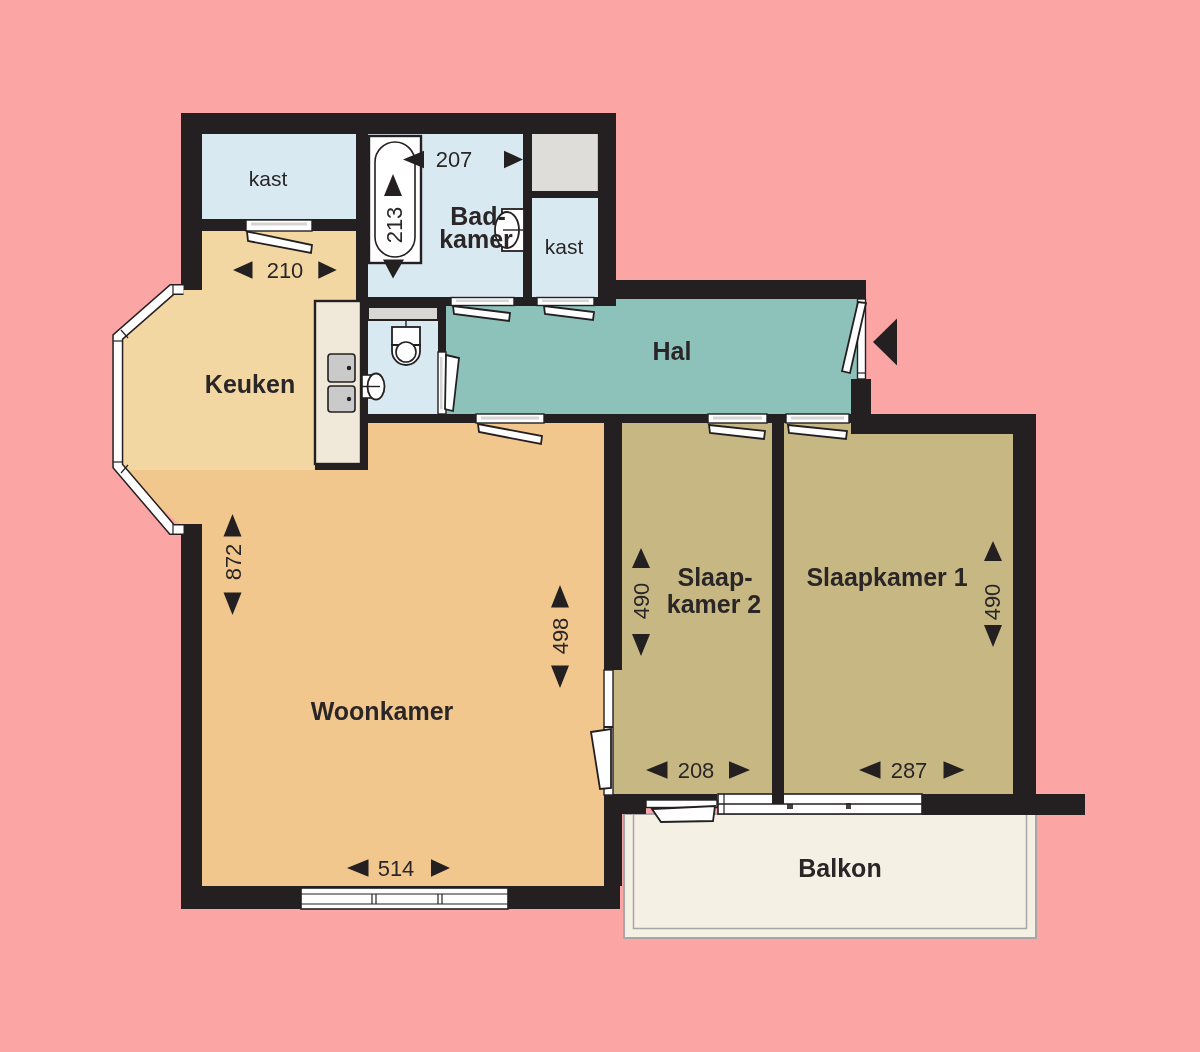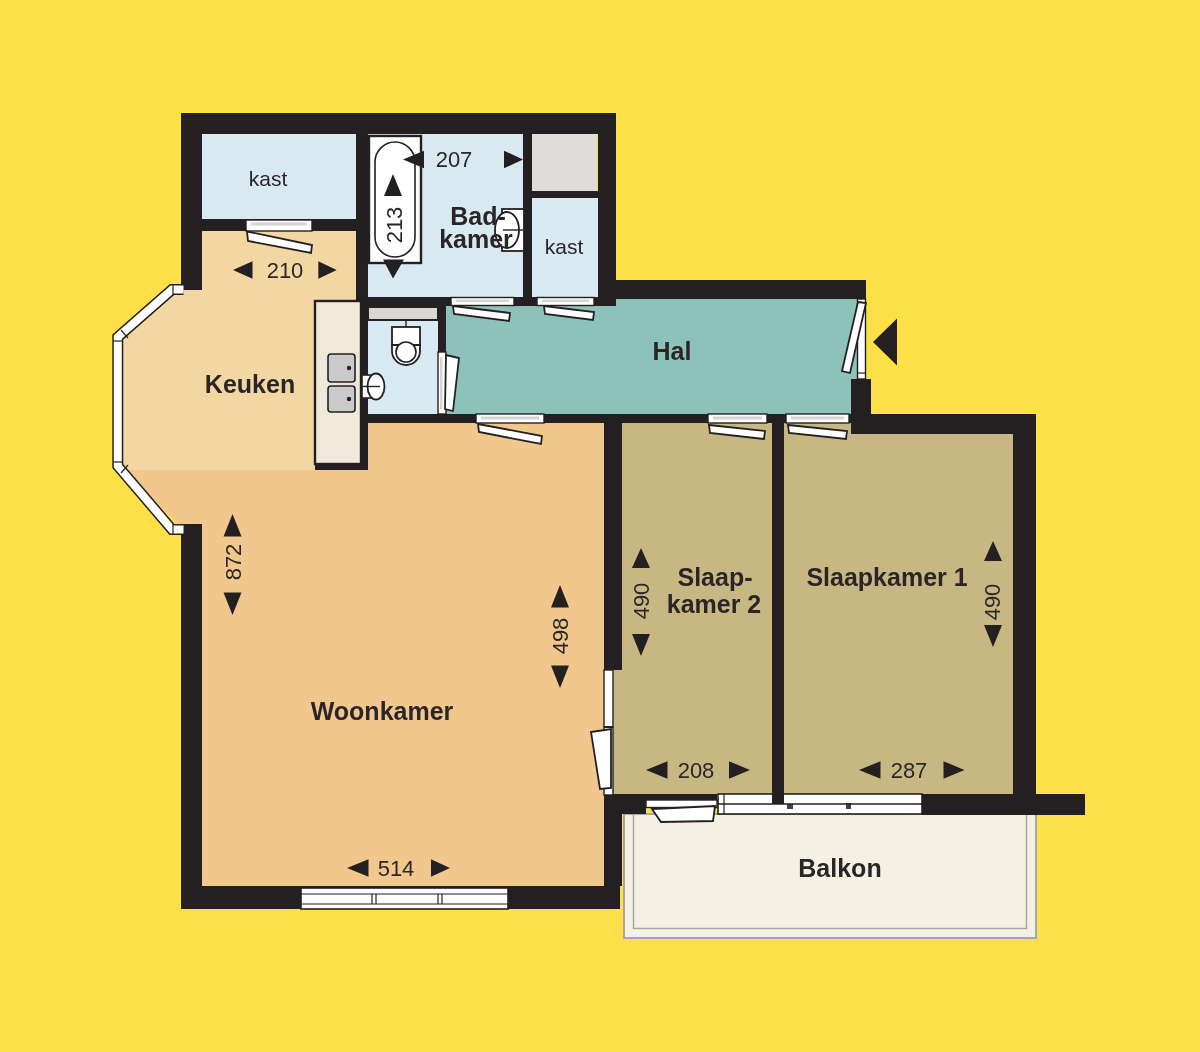--- a/index.html
+++ b/index.html
@@ -1,16 +1,16 @@
 <!DOCTYPE html>
 <html><head>
 <meta charset="utf-8">
 <style>
   html,body{margin:0;padding:0;background:#ffffff;}
-  .wrap{width:1200px;height:1052px;position:relative;background:#fde047;overflow:hidden;}
+  .wrap{width:1200px;height:1052px;position:relative;background:#fca5a5;overflow:hidden;}
   text{font-family:"Liberation Sans", sans-serif;fill:#2a2627;}
   .room{font-weight:bold;font-size:25px;}
   .dim{font-size:22px;}
   .small{font-size:21px;}
 </style>
 </head>
 <body>
 <div class="wrap">
 <svg width="1200" height="1052" viewBox="0 0 1200 1052" xmlns="http://www.w3.org/2000/svg">
 

